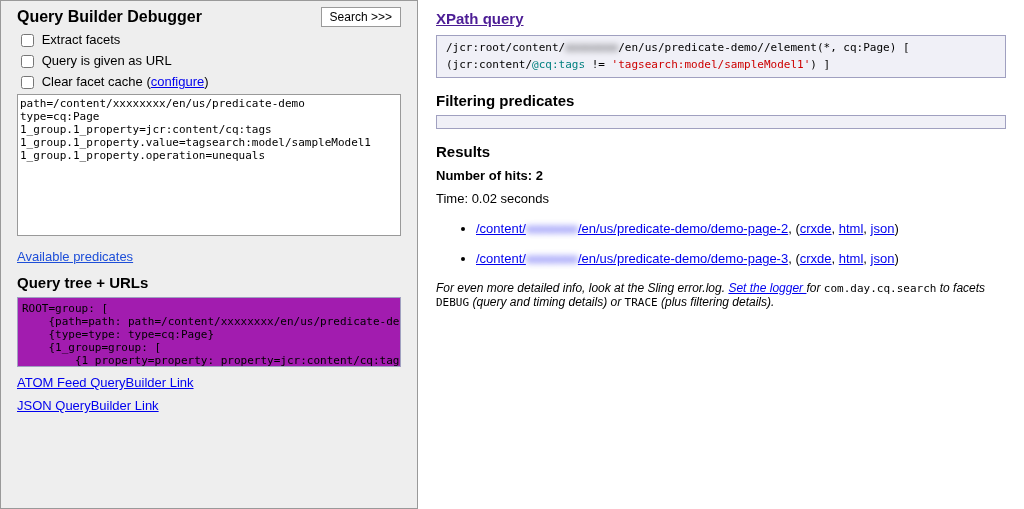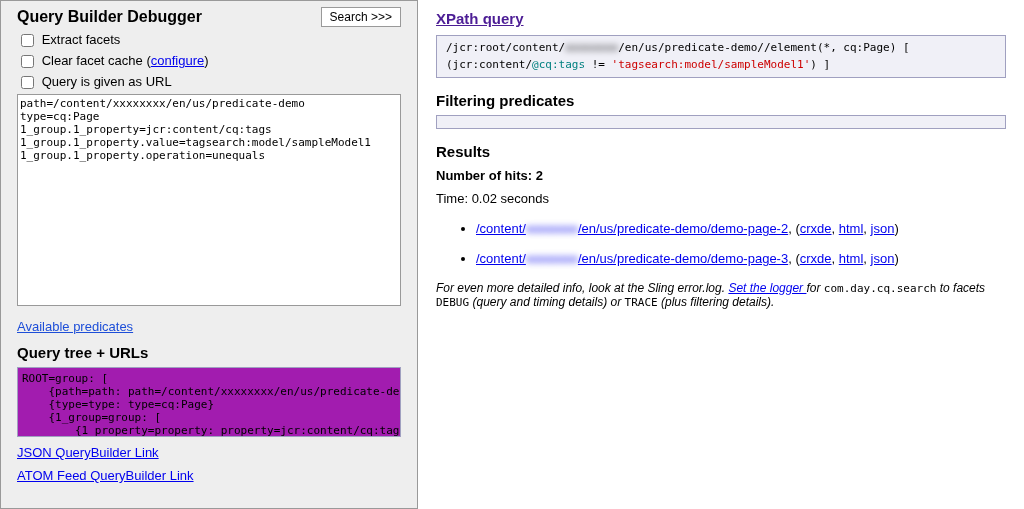--- a/index.html
+++ b/index.html
@@ -5,21 +5,21 @@
     * { box-sizing: border-box; }
     body { margin: 0; font-family: Arial, sans-serif; font-size: 13px; background: #fff; }
     .container { display: flex; width: 1024px; height: 509px; }
     .left-panel { width: 418px; background: #eee; border: 1px solid #999; padding: 6px 16px; overflow: hidden; }
     .right-panel { flex: 1; padding: 10px 18px; background: #fff; }
     .header-row { display: flex; align-items: center; justify-content: space-between; margin-bottom: 4px; }
     .title { font-size: 16px; font-weight: bold; margin: 0; }
     .search-btn { background: #fff; border: 1px solid #999; padding: 2px 8px; font-size: 12px; cursor: pointer; }
     .checkbox-row { margin: 2px 0; font-size: 13px; }
     .checkbox-row input { margin-right: 4px; vertical-align: middle; }
-    .query-textarea { width: 100%; height: 212px; font-family: monospace; font-size: 11px; border: 1px solid #999; padding: 2px; resize: none; background: #fff; white-space: pre; overflow: auto; }
+    .query-textarea { width: 100%; height: 142px; font-family: monospace; font-size: 11px; border: 1px solid #999; padding: 2px; resize: none; background: #fff; white-space: pre; overflow: auto; }
     a { color: #0000ee; text-decoration: underline; cursor: pointer; }
     a.visited { color: #1d4ed8; }
     .section-title { font-size: 15px; font-weight: bold; margin: 10px 0 6px 0; }
     .code-box { background: #a21caf; border: 1px solid #a0a0c0; padding: 4px; font-family: monospace; font-size: 11px; white-space: pre; overflow-x: auto; overflow-y: hidden; height: 70px; }
     .code-box::-webkit-scrollbar { height: 14px; }
     .code-box::-webkit-scrollbar-track { background: #ddd; }
     .code-box::-webkit-scrollbar-thumb { background: #aaa; }
     .link-block { margin-top: 8px; display: block; }
     .right-link { font-size: 15px; font-weight: bold; text-decoration: underline; color: #4c1d95; }
     .xpath-box { background: #f0f0f7; border: 1px solid #a0a0c0; padding: 4px 9px; font-family: monospace; font-size: 11px; margin-top: 8px; line-height: 1.5; }
@@ -43,42 +43,42 @@
     <div class="header-row">
       <span class="title">Query Builder Debugger</span>
       <button class="search-btn">Search &gt;&gt;&gt;</button>
     </div>
     <div class="checkbox-row">
       <input type="checkbox" style="">
       <span>Extract facets</span>
     </div>
     <div class="checkbox-row">
       <input type="checkbox" style="">
-      <span>Clear facet cache (</span><a>configure</a><span>)</span>
+      <span>Query is given as URL</span>
     </div>
     <div class="checkbox-row">
       <input type="checkbox" style="">
-      <span>Query is given as URL</span>
+      <span>Clear facet cache (</span><a>configure</a><span>)</span>
     </div>
     <textarea class="query-textarea" style="">path=/content/xxxxxxxx/en/us/predicate-demo
 type=cq:Page
 1_group.1_property=jcr:content/cq:tags
 1_group.1_property.value=tagsearch:model/sampleModel1
 1_group.1_property.operation=unequals</textarea>
     <a class="visited link-block" style="margin-top:10px">Available predicates</a>
     <div class="section-title">Query tree + URLs</div>
     <div class="code-box">ROOT=group: [
     {path=path: path=/content/xxxxxxxx/en/us/predicate-demo}
     {type=type: type=cq:Page}
     {1_group=group: [
         {1_property=property: property=jcr:content/cq:tags, value=tagsearch:model/sampleModel1, operation=unequals}
     ]}
 ]</div>
+    <a class="link-block">ATOM Feed QueryBuilder Link</a>
     <a class="link-block">JSON QueryBuilder Link</a>
-    <a class="link-block">ATOM Feed QueryBuilder Link</a>
   </div>
 
   <div class="right-panel">
     <a class="right-link">XPath query</a>
     <div class="xpath-box"><span>/jcr:root/content/</span><span class="blur">xxxxxxxx</span><span>/en/us/predicate-demo//element(*, cq:Page)</span>
 <span>[</span>
 <span>    (jcr:content/</span><span class="xpath-attr">@cq:tags</span><span> != </span><span class="xpath-str">'tagsearch:model/sampleModel1'</span><span>)</span>
 <span>]</span></div>
 
     <div class="subheading">Filtering predicates</div>

